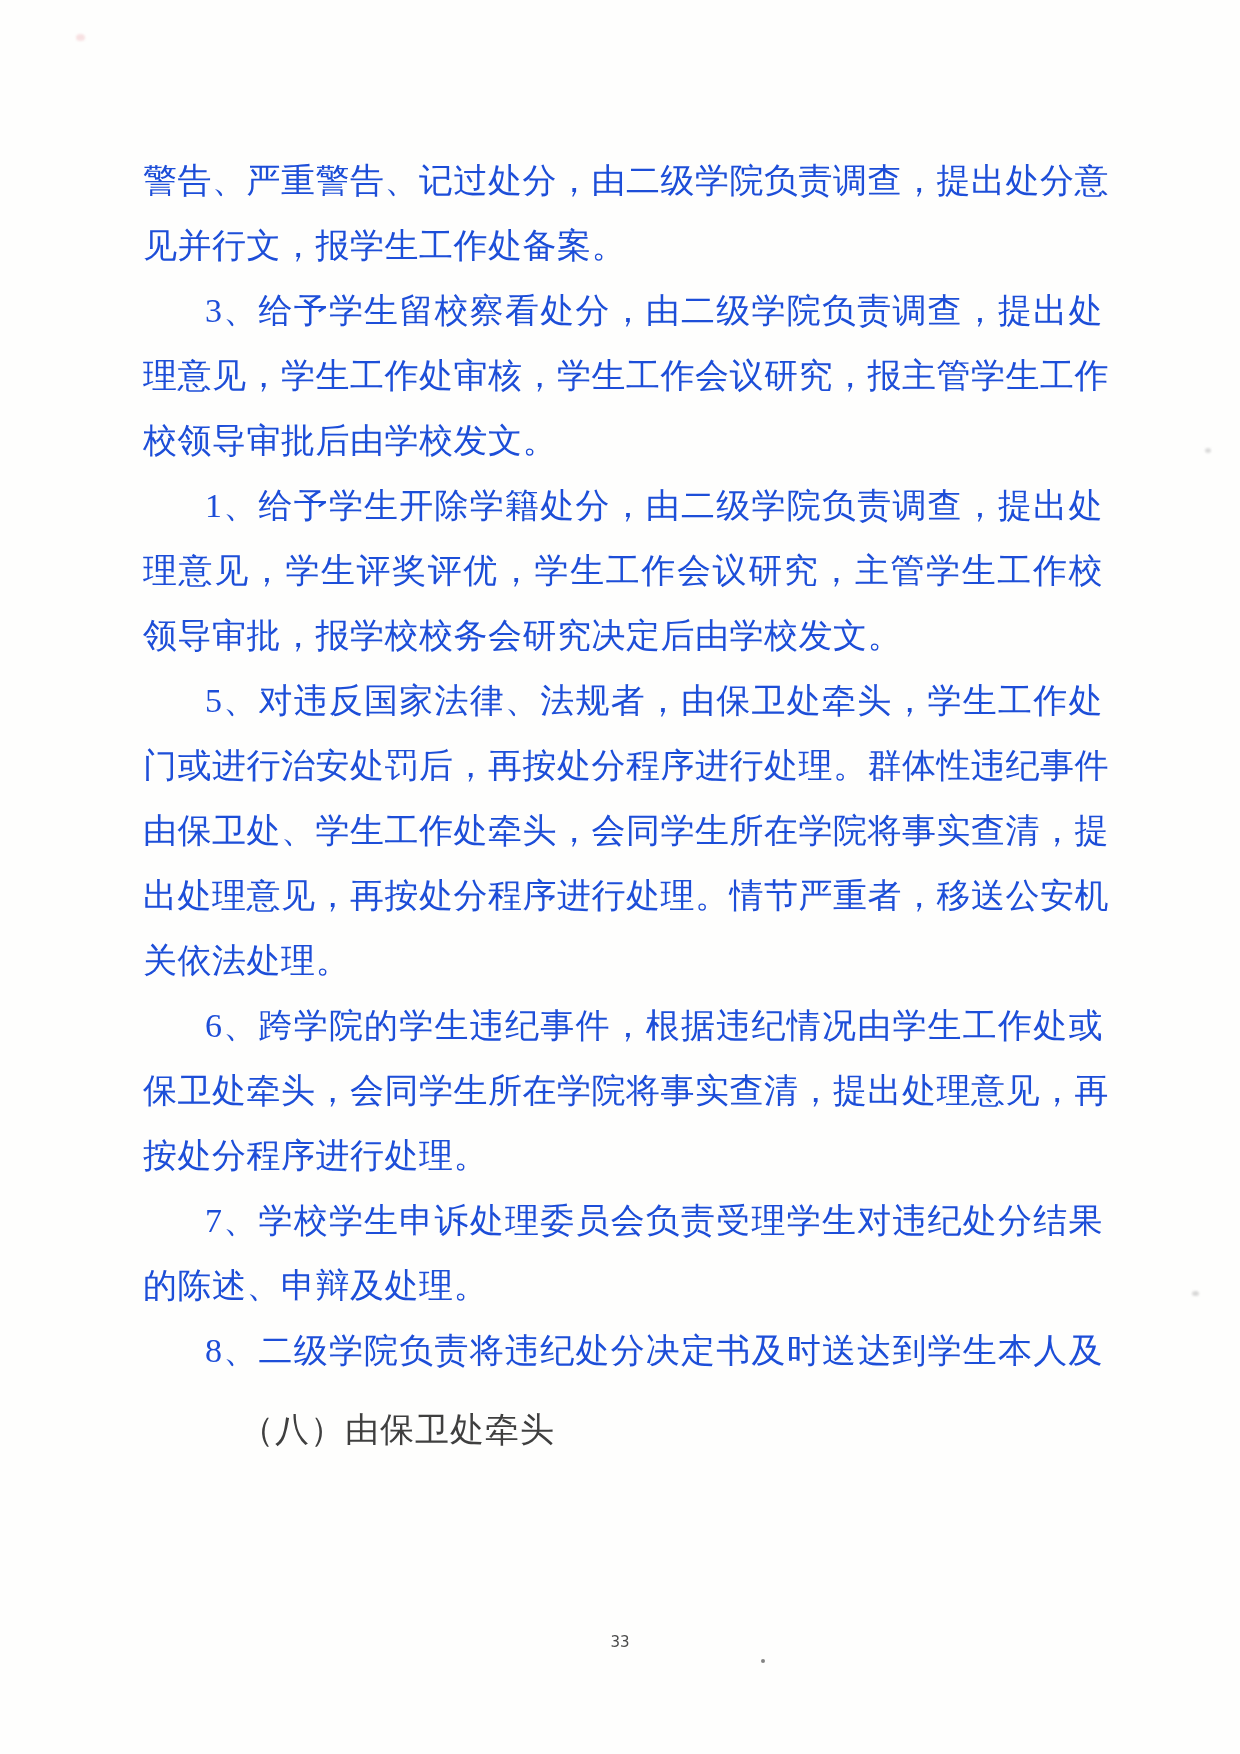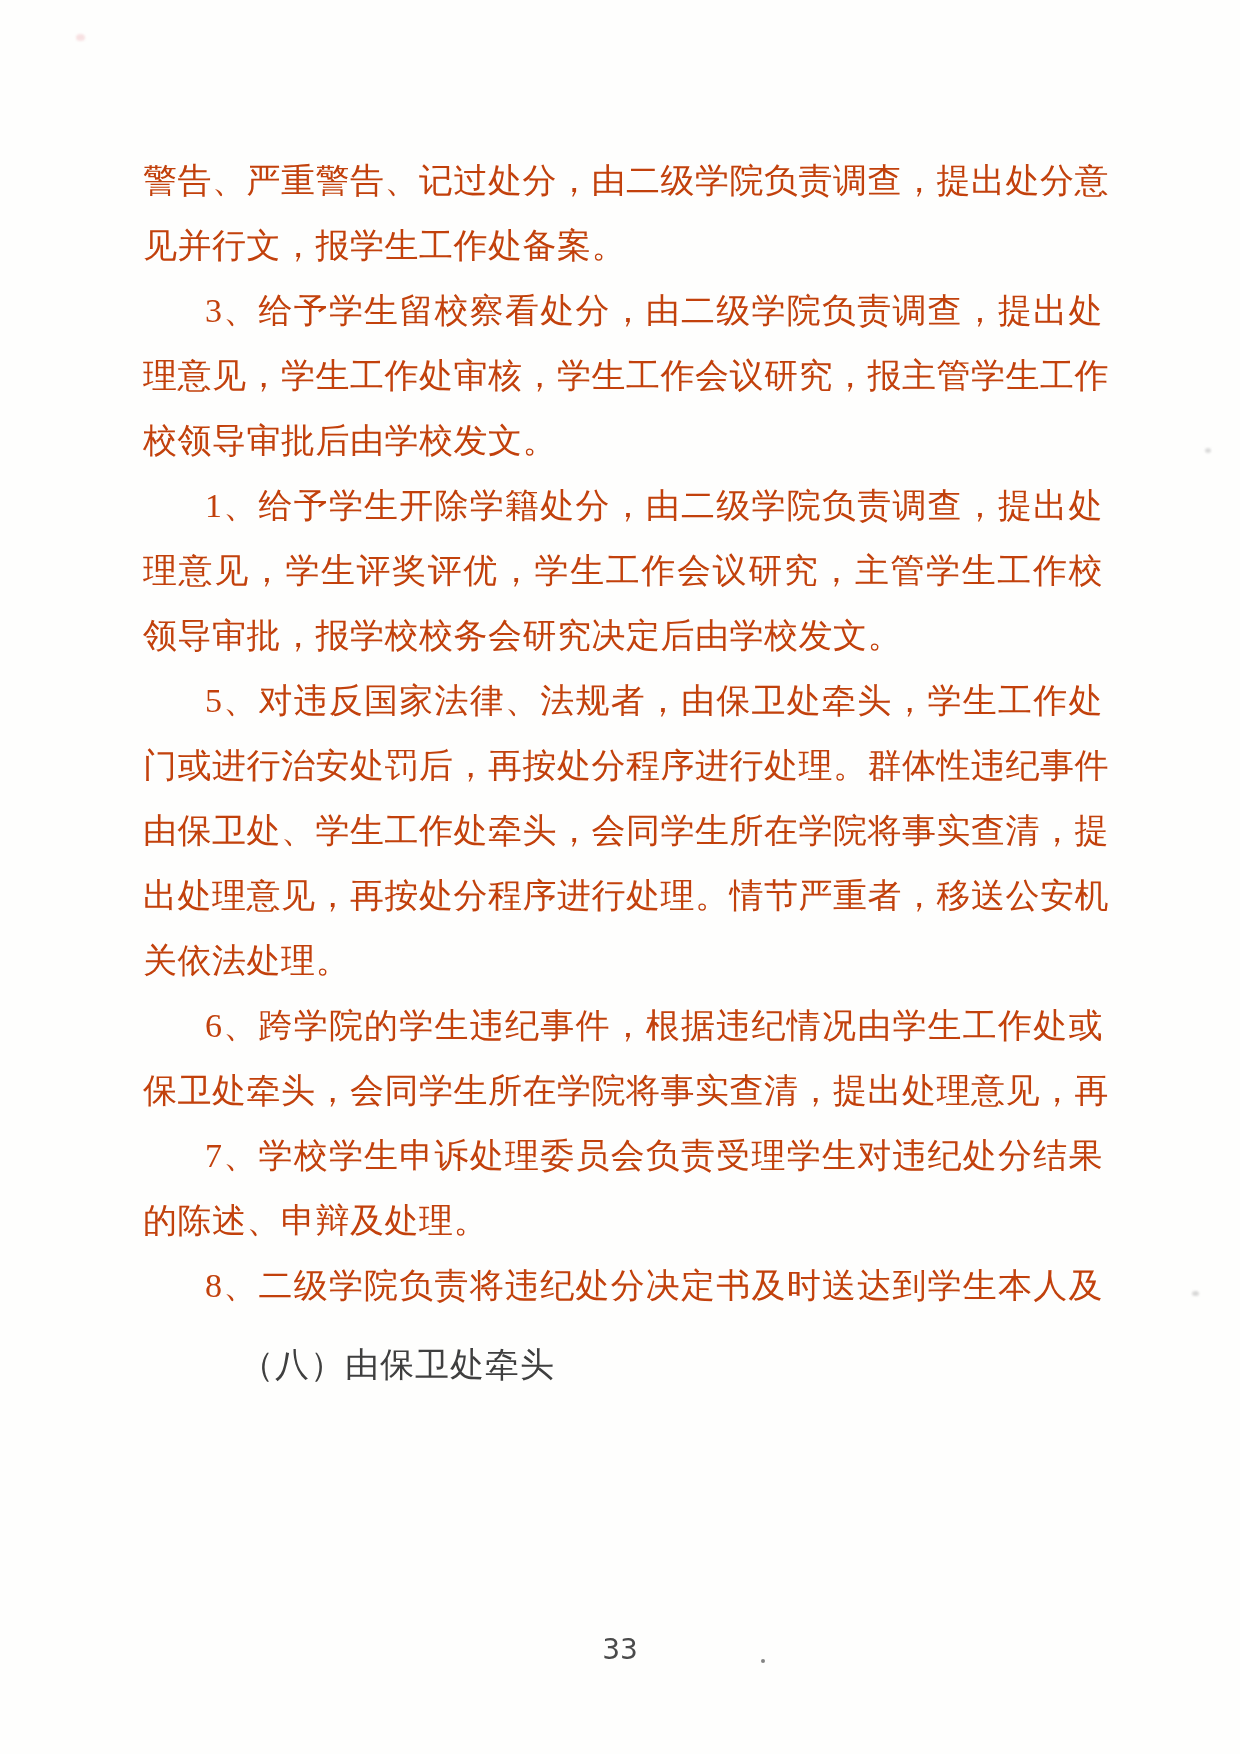--- a/index.html
+++ b/index.html
@@ -20,21 +20,21 @@
   .body-text {
     position: absolute;
     left: 143px;
     top: 148px;
     width: 960px;
   }
   .line {
     height: 65px;
     line-height: 65px;
     font-size: 34px;
-    color: #c2410c;
+    color: #1d4ed8;
     letter-spacing: 0.5px;
     text-align: justify;
     text-align-last: justify;
     text-justify: inter-character;
     white-space: nowrap;
   }
   .line.ind {
     padding-left: 62px;
   }
   .line.noj {
@@ -50,21 +50,21 @@
     color: #3f3f3f;
     letter-spacing: 1px;
   }
   .pagenum {
     position: absolute;
     top: 1633px;
     left: 0;
     width: 1240px;
     text-align: center;
     font-family: "DejaVu Sans", "Liberation Sans", sans-serif;
-    font-size: 28px;
+    font-size: 15px;
     color: #4a4a4a;
   }
   
   .speck {
     position: absolute;
     border-radius: 50%;
   }
   .speck-pink {
     left: 76px;
     top: 34px;
@@ -116,20 +116,21 @@
       <div class="line ind">1、给予学生开除学籍处分，由二级学院负责调查，提出处</div>
       <div class="line">理意见，学生评奖评优，学生工作会议研究，主管学生工作校</div>
       <div class="line noj">领导审批，报学校校务会研究决定后由学校发文。</div>
       <div class="line ind">5、对违反国家法律、法规者，由保卫处牵头，学生工作处</div>
       <div class="line">门或进行治安处罚后，再按处分程序进行处理。群体性违纪事件</div>
       <div class="line">由保卫处、学生工作处牵头，会同学生所在学院将事实查清，提</div>
       <div class="line">出处理意见，再按处分程序进行处理。情节严重者，移送公安机</div>
       <div class="line noj">关依法处理。</div>
       <div class="line ind">6、跨学院的学生违纪事件，根据违纪情况由学生工作处或</div>
       <div class="line">保卫处牵头，会同学生所在学院将事实查清，提出处理意见，再</div>
+      <div class="line noj">按处分程序进行处理。</div>
       <div class="line ind">7、学校学生申诉处理委员会负责受理学生对违纪处分结果</div>
       <div class="line noj">的陈述、申辩及处理。</div>
       <div class="line ind">8、二级学院负责将违纪处分决定书及时送达到学生本人及</div>
       <div class="section-heading">（八）由保卫处牵头</div>
     </div>
 
   <div class="pagenum">33</div>
 
   <div class="speck speck-pink"></div>
   <div class="speck speck-footer"></div>

